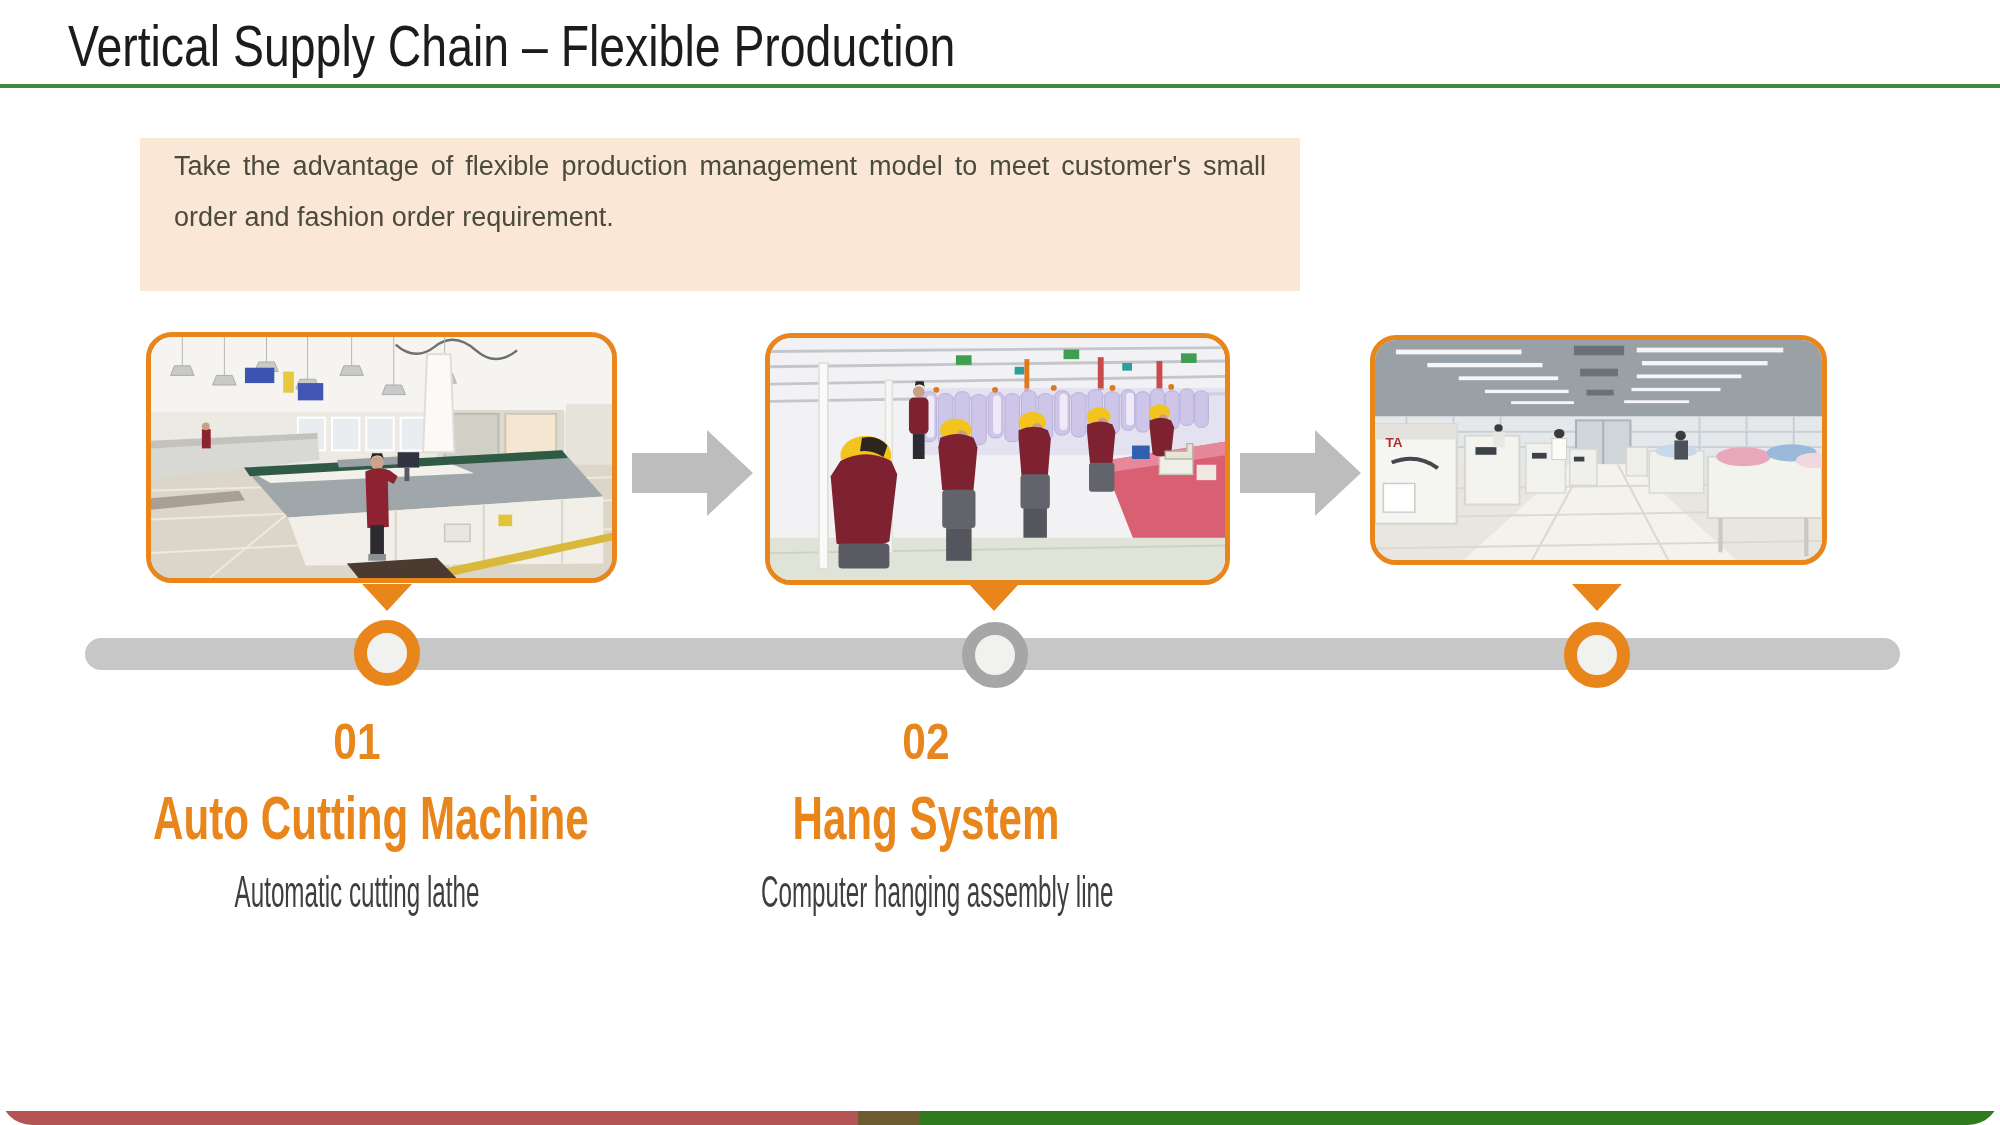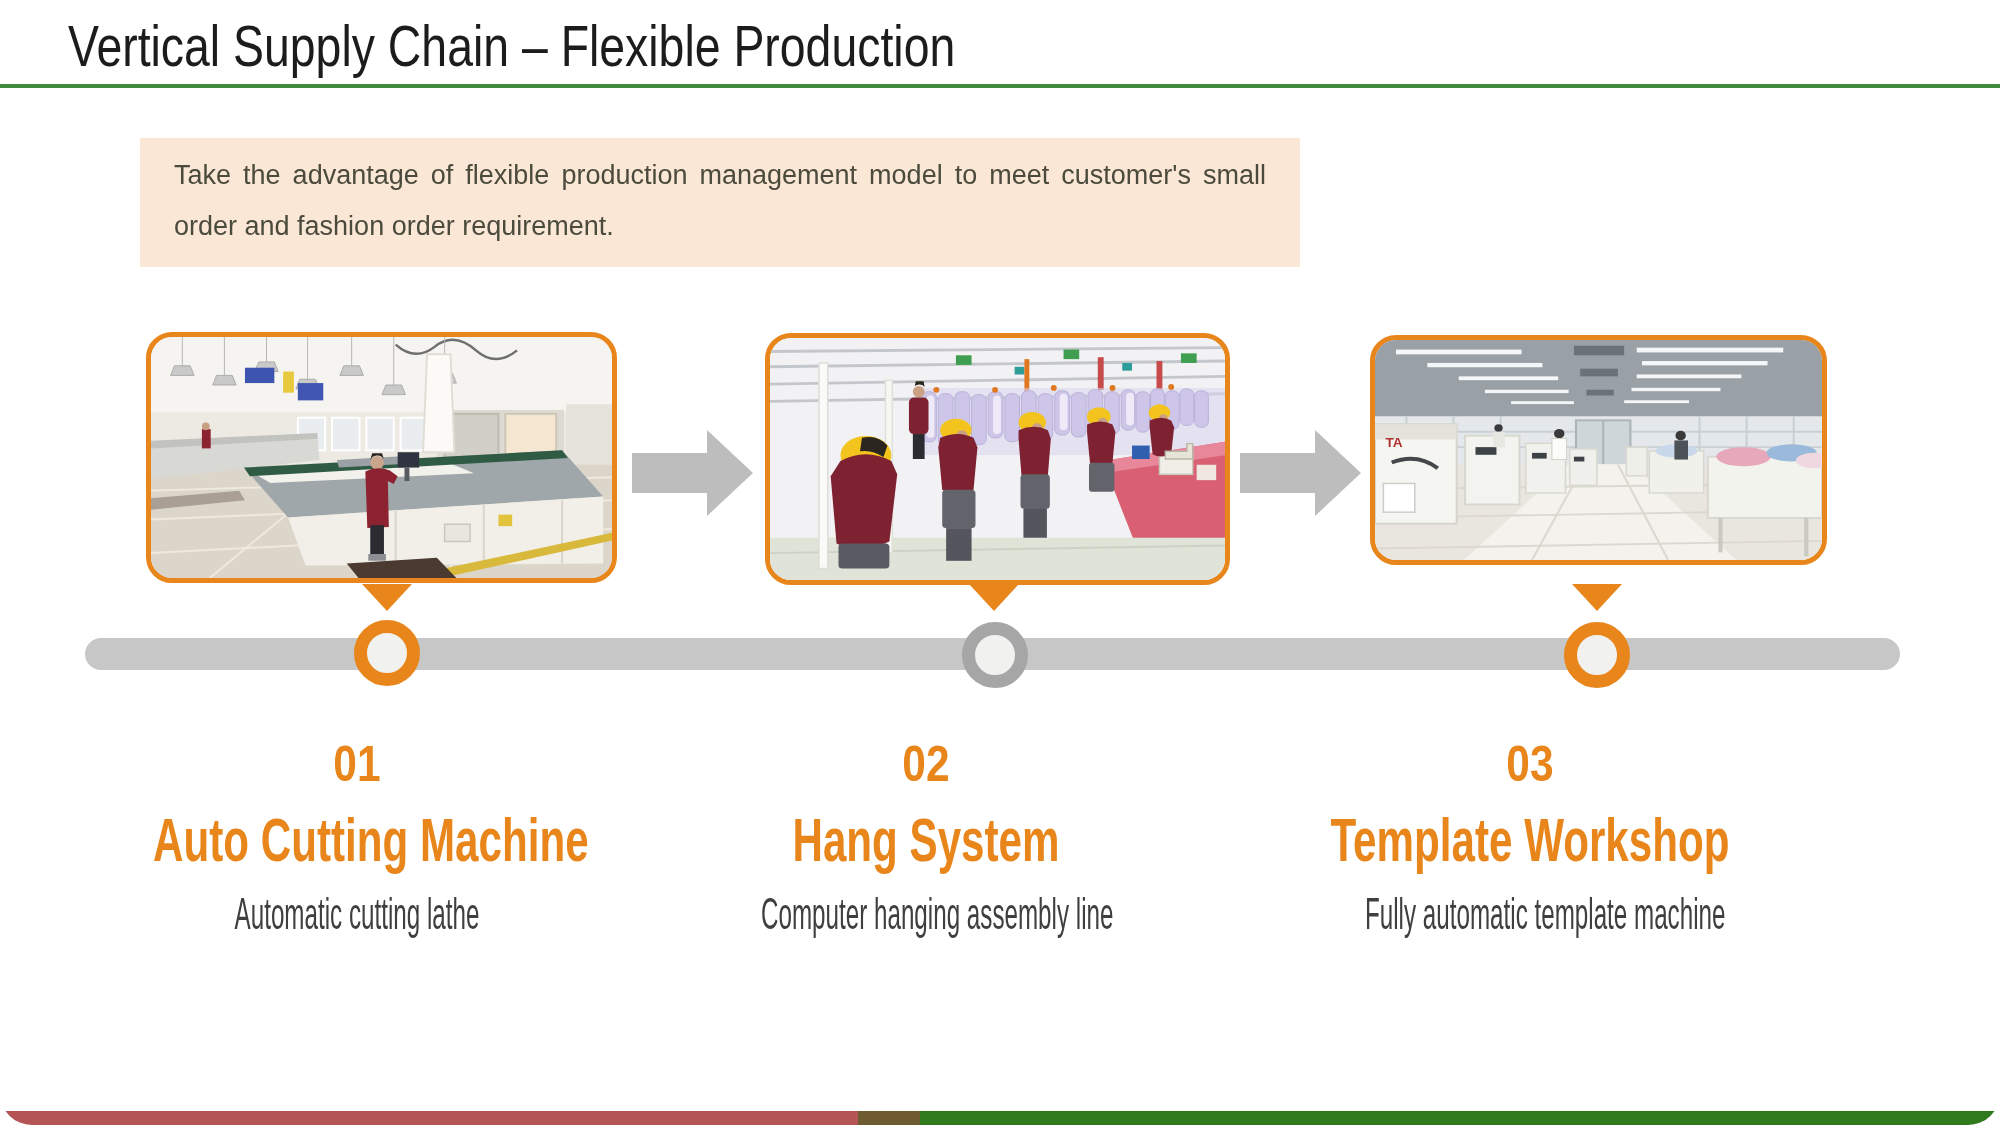--- a/index.html
+++ b/index.html
@@ -12,22 +12,22 @@
     position:absolute; left:68px; top:12px; font-size:58px; font-weight:400;
     color:#1c1c1c; white-space:nowrap; transform:scaleX(0.80);
     transform-origin:left top; letter-spacing:0px;
   }
   .title-rule {
     position:absolute; left:0; top:84px; width:2000px; height:4px;
     background:#3f8a3c;
   }
   
   .note-box {
-    position:absolute; left:140px; top:138px; width:1160px; height:129px;
-    background:#FBE7D6; box-sizing:border-box; padding:12px 34px 0 34px;
+    position:absolute; left:140px; top:138px; width:1160px; height:153px;
+    background:#FBE7D6; box-sizing:border-box; padding:3px 34px 0 34px;
   }
   .note-box p {
     margin:0; font-size:27px; line-height:51px; color:#4b4b3d;
     text-align:justify;
   }
   
   .photo {
     position:absolute; box-sizing:border-box; border:5px solid #E8861C;
     border-radius:26px; overflow:hidden; background:#eeeceb;
   }
@@ -53,21 +53,21 @@
   #triangle-2 { left:969px; }
   #triangle-3 { left:1572px; }
   .timeline-node {
     position:absolute; width:40px; height:40px; border-radius:50%;
     background:#F1F1EF; border:13px solid #E8861C; box-sizing:content-box;
   }
   #node-1 { left:354px; top:620px; }
   #node-2 { left:962px; top:622px; border-color:#A6A6A6; }
   #node-3 { left:1564px; top:622px; }
   
-  .step-label { position:absolute; width:600px; top:736px; text-align:center; }
+  .step-label { position:absolute; width:600px; top:714px; text-align:center; }
   #step-label-1 { left:57px; }
   #step-label-2 { left:626px; }
   #step-label-3 { left:1230px; }
   .step-number {
     font-size:50px; line-height:56px; font-weight:bold; color:#E8861C;
     transform:scaleX(0.85); transform-origin:center top;
   }
   .step-heading {
     font-size:62px; line-height:84px; font-weight:bold; color:#E8861C;
     white-space:nowrap; transform:scaleX(0.68); transform-origin:center top;
@@ -413,21 +413,16 @@
   <div class="step-label" id="step-label-1">
     <div class="step-number">01</div>
     <div class="step-heading">Auto Cutting Machine</div>
     <div class="step-caption">Automatic cutting lathe</div>
   </div>
   <div class="step-label" id="step-label-2">
     <div class="step-number">02</div>
     <div class="step-heading">Hang System</div>
     <div class="step-caption">Computer hanging assembly line</div>
   </div>
-  <div class="step-label" id="step-label-3">
-    <div class="step-number">03</div>
-    <div class="step-heading">Template Workshop</div>
-    <div class="step-caption">Fully automatic template machine</div>
-  </div>
 
   <div class="footer-bar"></div>
 
 </div>
 
 </body></html>

